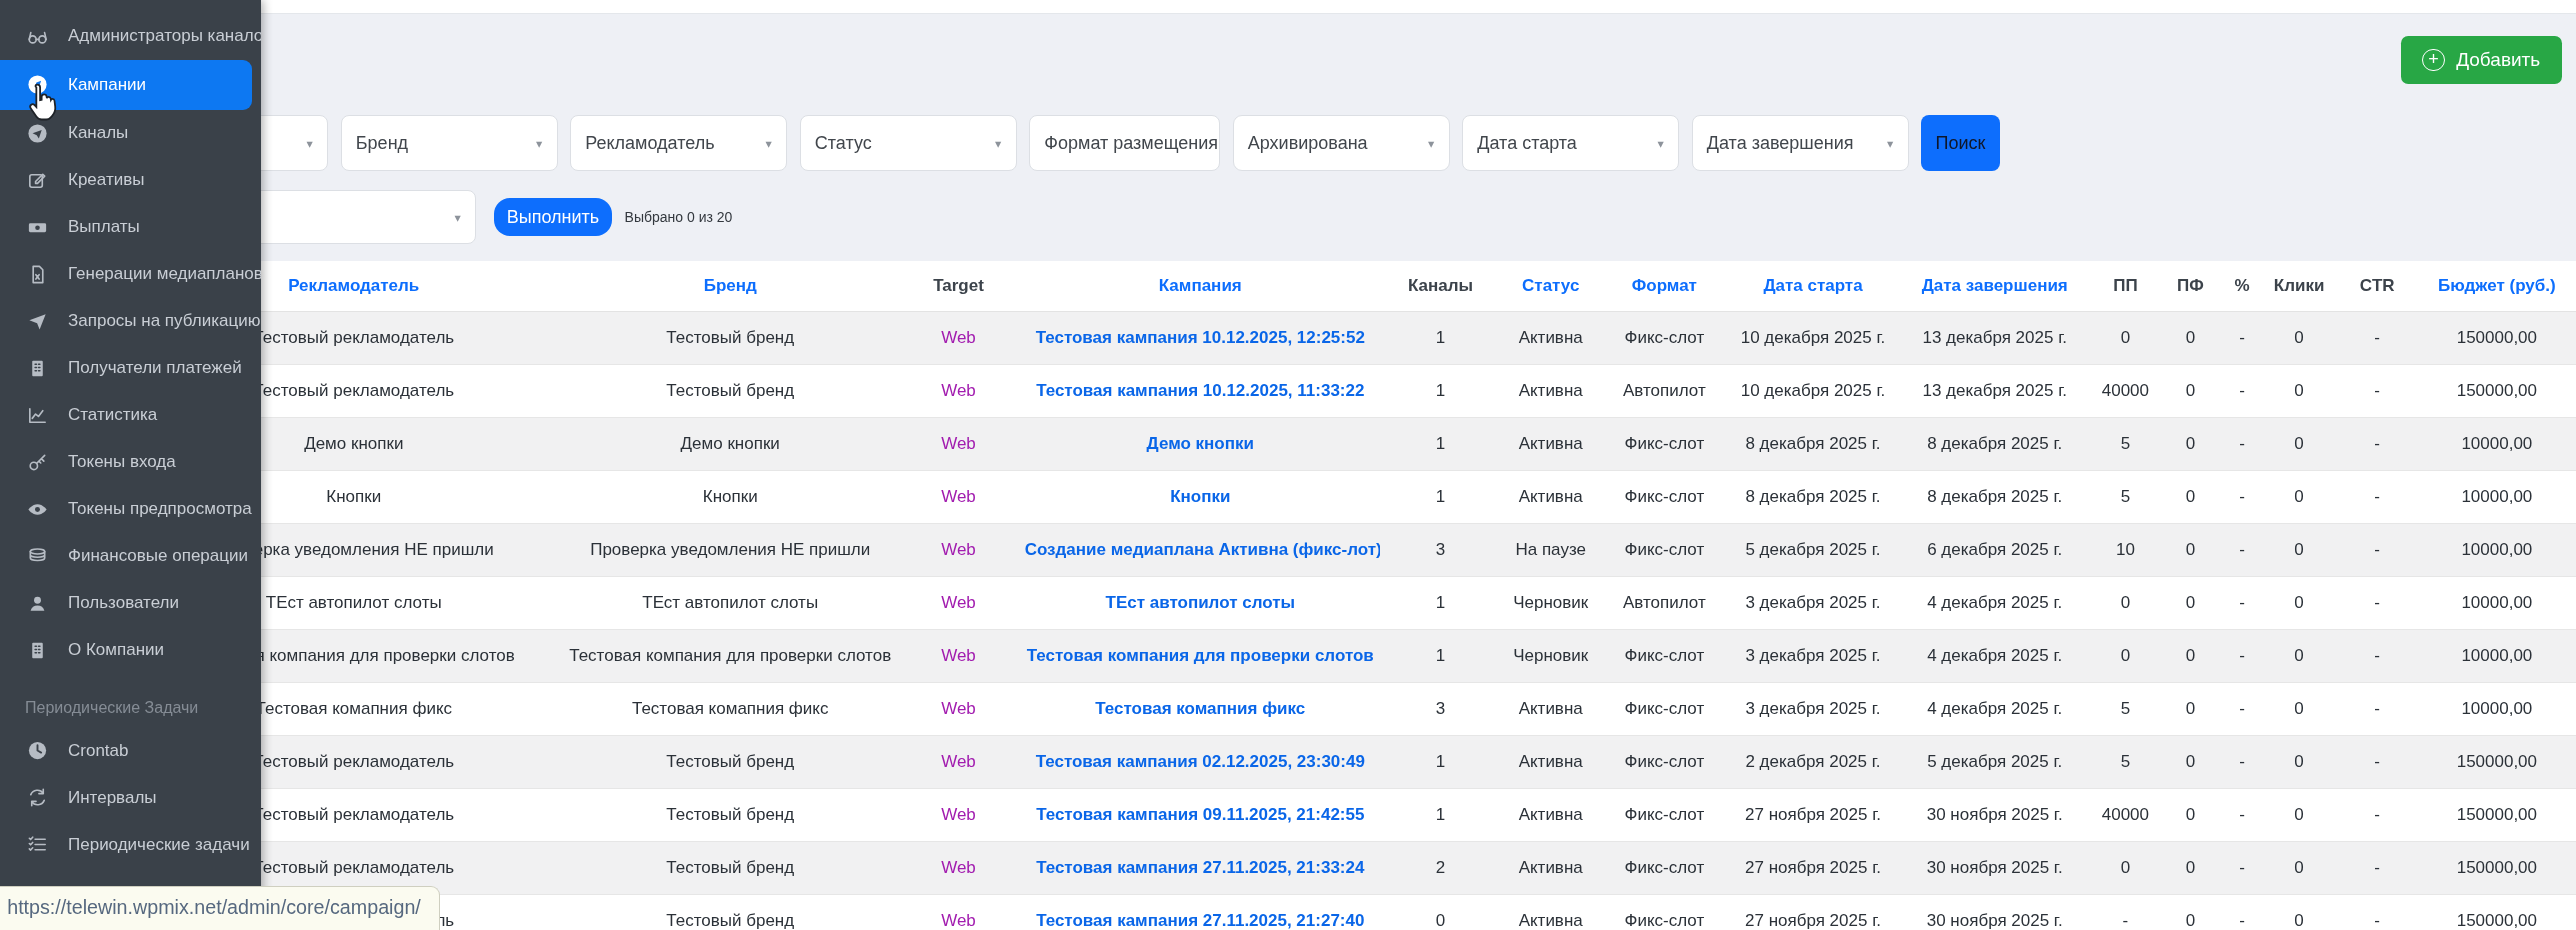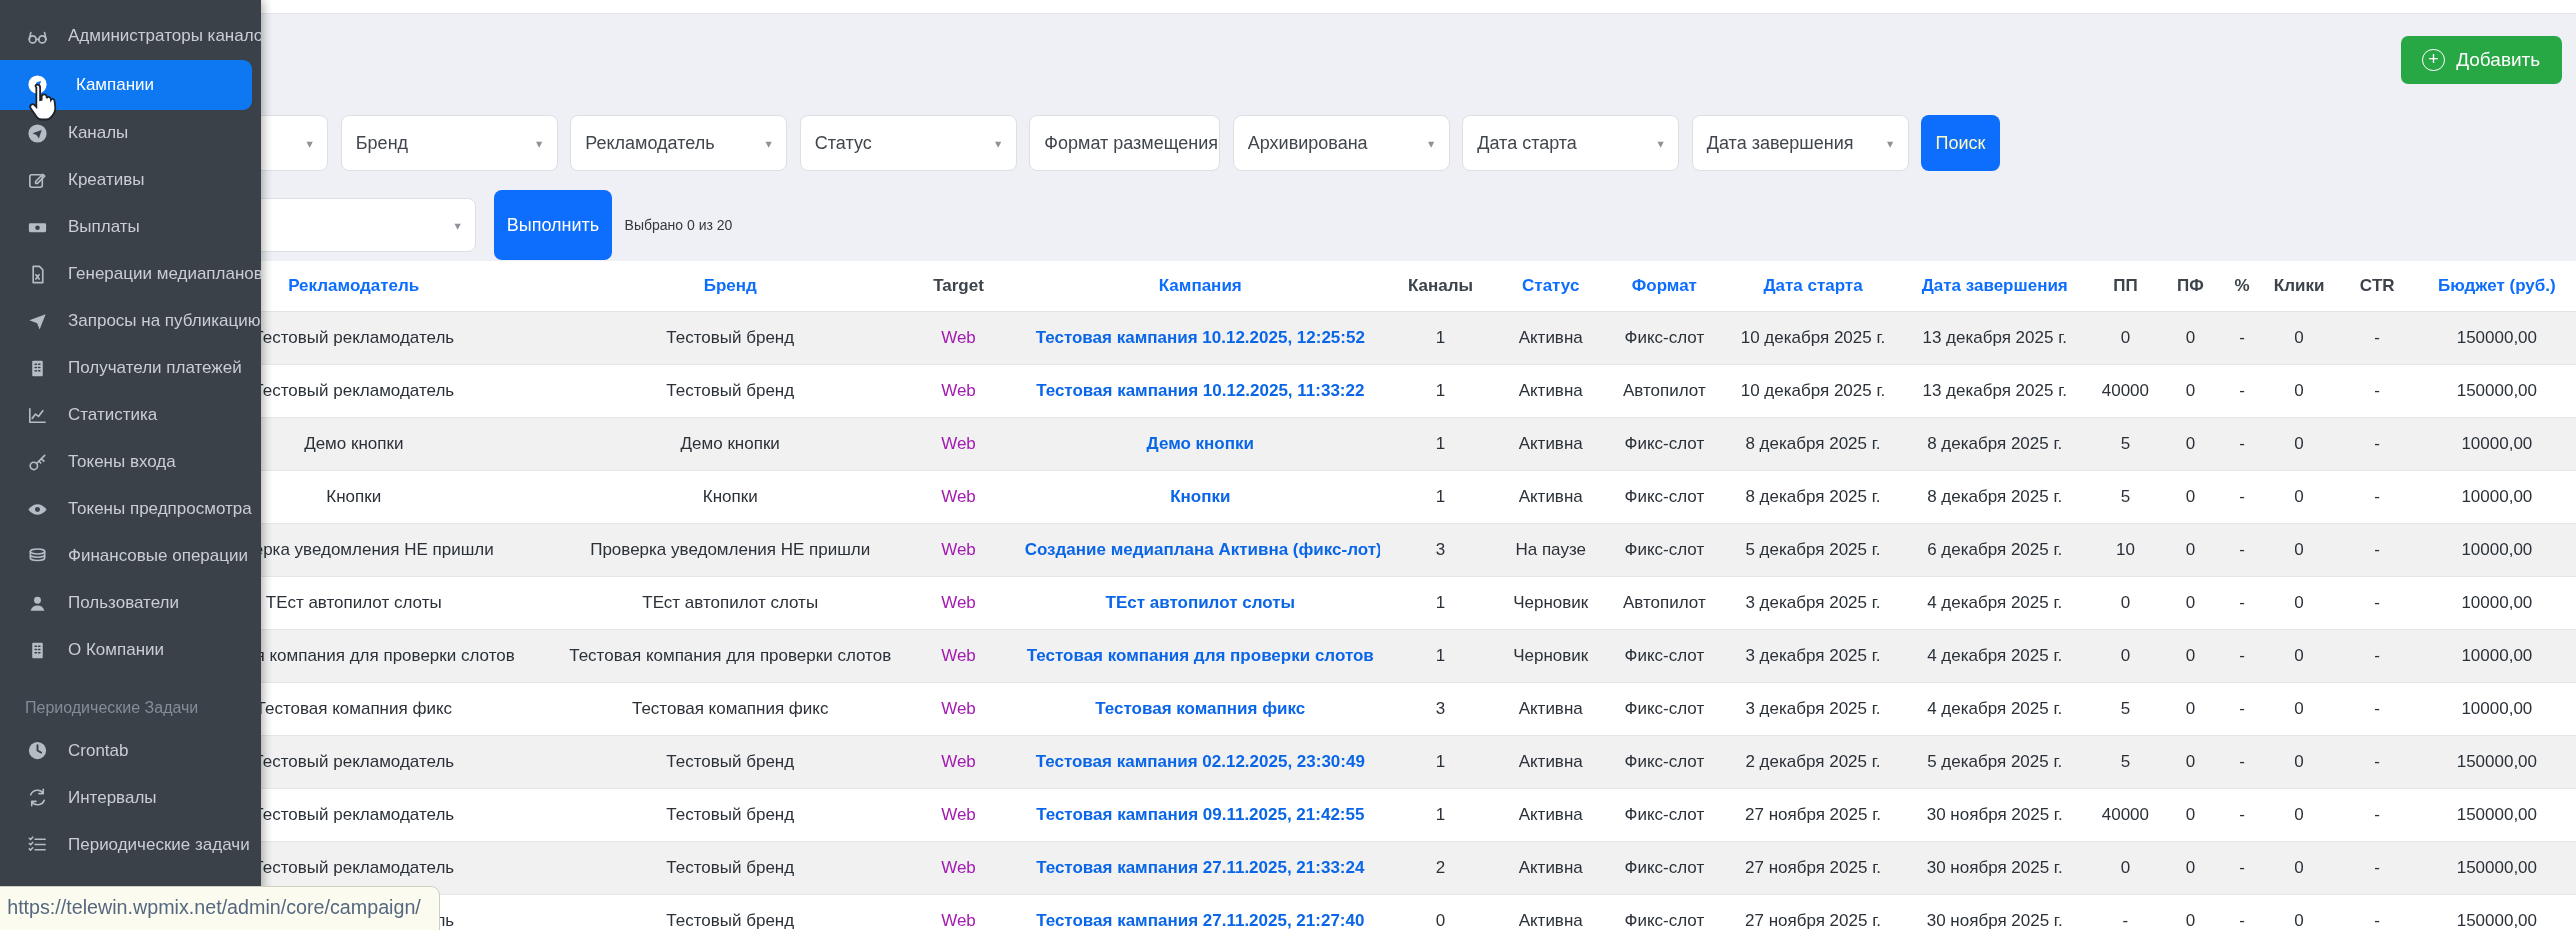--- a/index.html
+++ b/index.html
@@ -7,43 +7,43 @@
   #screen{position:relative;width:2576px;height:930px;overflow:hidden;background:#eef0f5;}
 
   
   .topbar{position:absolute;top:0;left:0;right:0;height:13.4px;background:#ffffff;border-bottom:0.9px solid #e4e7eb;z-index:1;}
 
   
   .sidebar{position:absolute;top:0;left:0;width:261px;height:930px;background:#3a4149;z-index:30;
            box-shadow:2.7px 0 9px rgba(0,0,0,.30);padding-top:12.5px;box-sizing:border-box;overflow:hidden;}
   .side-item{height:47px;display:flex;align-items:center;padding-left:25px;color:#c9ced5;font-size:17px;white-space:nowrap;overflow:hidden;cursor:pointer;}
   .side-item .ic{width:24px;height:24px;flex:0 0 24px;margin-right:19px;display:flex;align-items:center;justify-content:center;color:#b6bcc4;}
-  .side-item.active{background:#0d78f2;color:#ffffff;border-radius:0 9px 9px 0;margin-right:9px;height:50px;gap:8px;}
+  .side-item.active{background:#0d78f2;color:#ffffff;border-radius:0 9px 9px 0;margin-right:9px;height:50px;}
   .side-item.active .ic{color:#ffffff;}
   .side-header{color:#858c95;font-size:16px;padding:25px 0 10.7px 25px;white-space:nowrap;overflow:hidden;}
   .ic svg{width:23px;height:23px;stroke:currentColor;fill:none;stroke-width:1.7;stroke-linecap:round;stroke-linejoin:round;}
 
   
   .btn-add{position:absolute;top:36px;right:14.3px;height:48px;background:#28a745;color:#fff;border:none;border-radius:7.2px;
            font-size:19px;display:flex;align-items:center;gap:11.6px;padding:0 21.5px;cursor:pointer;z-index:5;font-family:inherit;}
   .plus{width:22.4px;height:22.4px;border:1.8px solid #fff;border-radius:50%;display:flex;align-items:center;justify-content:center;
         font-size:18px;line-height:1;box-sizing:border-box;padding-bottom:1.8px;}
 
   
   .filters{position:absolute;top:115px;left:215px;display:flex;gap:12.5px;z-index:5;}
   .filter-box{height:56px;background:#fff;border:0.9px solid #dcdfe4;border-radius:8px;display:flex;align-items:center;
               justify-content:space-between;padding:0 14.3px;font-size:18px;color:#41464c;box-sizing:border-box;cursor:pointer;white-space:nowrap;overflow:hidden;}
   .caret{color:#8d939b;font-size:12.5px;margin-left:9px;}
-  .btn-search{height:56px;width:79px;background:#0d6efd;color:#fef9c3;border:none;border-radius:8px;font-size:18px;cursor:pointer;font-family:inherit;}
+  .btn-search{height:56px;width:79px;background:#0d6efd;color:#0f172a;border:none;border-radius:8px;font-size:18px;cursor:pointer;font-family:inherit;}
 
   
   .actions{position:absolute;top:190px;left:215px;display:flex;align-items:center;gap:18px;z-index:5;}
   .action-select{width:261px;height:54px;background:#fff;border:0.9px solid #dcdfe4;border-radius:8px;display:flex;align-items:center;
                  justify-content:flex-end;padding:0 14.3px;box-sizing:border-box;cursor:pointer;}
-  .btn-exec{height:70px;width:118px;background:#0d6efd;color:#fff;border:none;border-radius:8px;font-size:18px;cursor:pointer;font-family:inherit;}
+  .btn-exec{height:38px;width:118px;background:#0d6efd;color:#fff;border:none;border-radius:16px;font-size:18px;cursor:pointer;font-family:inherit;}
   .sel-count{font-size:14px;color:#33383e;margin-left:-5.4px;}
 
   
   table.grid{position:absolute;top:261px;left:143px;width:2433px;border-collapse:collapse;table-layout:fixed;font-size:17px;z-index:2;background:#fff;}
   table.grid th{height:50px;font-weight:bold;text-align:center;background:#ffffff;border-bottom:0.9px solid #e3e3e3;
                 white-space:nowrap;overflow:hidden;padding:0 3.6px;}
   th.sortable{color:#0d6efd;cursor:pointer;}
   th.plain{color:#3c434b;}
   table.grid td{height:52px;text-align:center;color:#2b3138;white-space:nowrap;overflow:hidden;padding:0 3.6px;}
   tr.stripe{background:#f1f1f2;}

